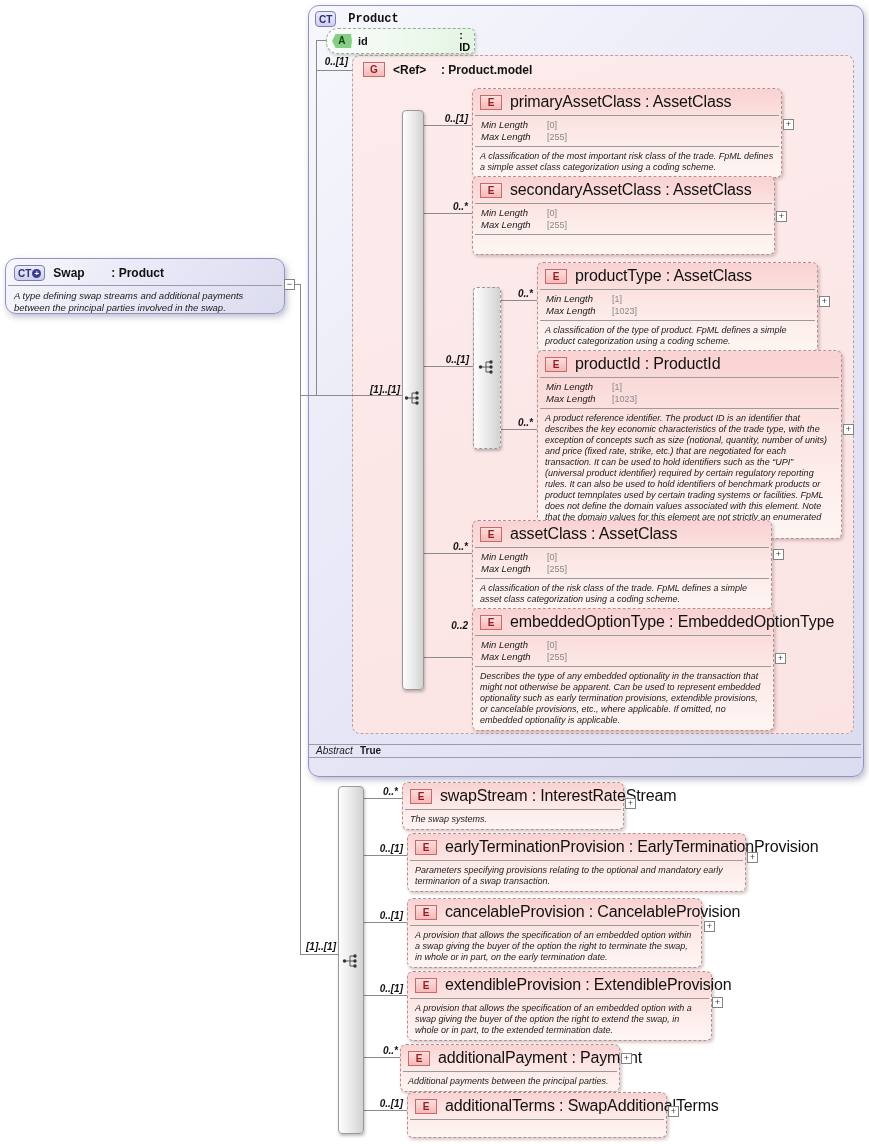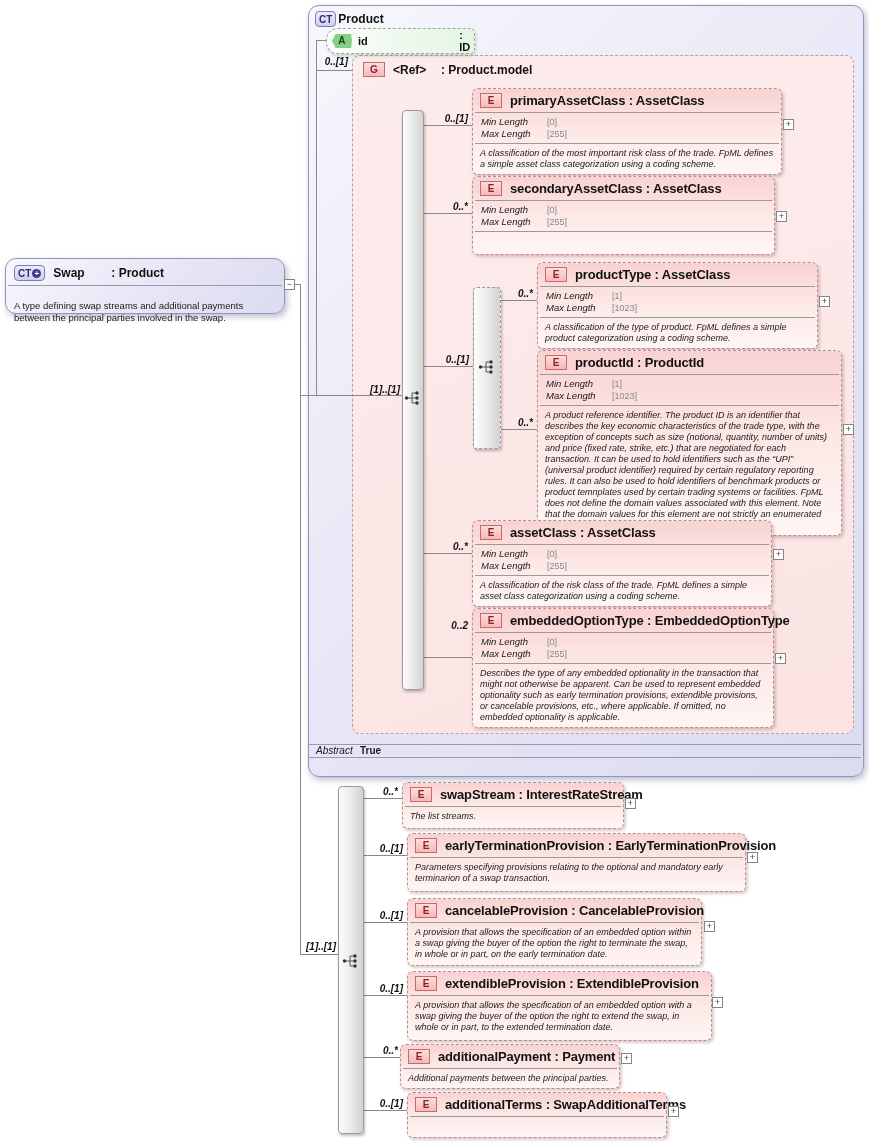--- a/index.html
+++ b/index.html
@@ -17,21 +17,21 @@
          box-shadow:2px 3px 6px rgba(110,110,150,.45);z-index:1;}
   .ct-header{display:flex;align-items:center;padding:6px 8px 3px 8px;}
   .badge-ct{display:inline-flex;align-items:center;font-weight:bold;font-size:10px;color:#2e2e7d;
             background:linear-gradient(#ececfb,#cfcfec);border:1px solid #7d7db5;border-radius:4px;
             padding:0 3px;height:14px;line-height:13px;}
   .plusdot{display:inline-block;width:9px;height:9px;border-radius:50%;background:#3b3b8f;color:#fff;
            font-size:8px;line-height:9px;text-align:center;font-weight:bold;margin-left:1px;}
   .ct-name{font-weight:bold;font-size:12px;color:#111;margin-left:8px;width:58px;}
   .ct-type{font-weight:bold;font-size:12px;color:#111;}
   .ct-divider{height:1px;background:#9a9aae;margin:1px 2px;}
-  .ct-desc{font-size:9.5px;color:#1a1a1a;padding:13px 8px;line-height:1.22;}
+  .ct-desc{font-style:italic;font-size:9.5px;color:#1a1a1a;padding:3px 8px;line-height:1.22;}
   
   .grpbox{position:absolute;border:1px dashed #b9a0a0;border-radius:8px;
           background:linear-gradient(160deg,#fdecec 0%,#fbe3e3 100%);z-index:2;}
   .badge-g{display:inline-block;font-weight:bold;font-size:10px;color:#8f1f1f;text-align:center;
            background:linear-gradient(#fbdede,#f5b9b9);border:1px solid #c96a6a;width:20px;height:13px;
            line-height:13px;}
   
   .attrbox{position:absolute;border:1px dashed #9aa89a;border-radius:12px 5px 5px 12px;
            background:linear-gradient(90deg,#fbfdfb 0%,#e3f5e3 100%);display:flex;align-items:center;
            padding-left:5px;z-index:4;box-shadow:1px 2px 3px rgba(100,130,100,.3);}
@@ -41,21 +41,21 @@
   .attr-name{font-weight:bold;font-size:11px;color:#111;margin-left:6px;width:74px;}
   .attr-type{font-weight:bold;font-size:11px;color:#111;margin-left:40px;}
   
   .elbox{position:absolute;border:1px dashed #b58f8f;border-radius:6px;
          background:linear-gradient(180deg,#f9d2d2 0%,#fce7e5 45%,#fef6f4 100%);
          box-shadow:1.5px 2px 3px rgba(150,110,110,.35);z-index:4;}
   .el-header{display:flex;align-items:center;padding:4px 7px 3px 7px;}
   .badge-e{display:inline-block;flex:0 0 20px;width:20px;height:13px;line-height:13px;text-align:center;
            font-weight:bold;font-size:10px;color:#8f1f1f;
            background:linear-gradient(#fbdede,#f5b9b9);border:1px solid #c96a6a;}
-  .el-title{font-weight:bold;font-size:13px;letter-spacing:-0.15px;color:#111;margin-left:8px;
+  .el-title{font-weight:normal;font-size:16px;letter-spacing:-0.15px;color:#111;margin-left:8px;
             white-space:nowrap;}
   .divider{height:1px;background:#9a9a9a;margin:1px 2px;}
   .facets{padding:2px 8px 2px 8px;}
   .facet-row{display:flex;align-items:baseline;line-height:11px;}
   .facet-label{font-style:italic;font-size:9.5px;color:#1a1a1a;width:66px;}
   .facet-value{font-size:9px;color:#888;}
   .el-desc{font-style:italic;font-size:9px;color:#1a1a1a;padding:3px 7px 4px 7px;line-height:1.22;}
   
   .bar{position:absolute;background:linear-gradient(90deg,#fdfdfd 0%,#ececec 45%,#d2d2d2 100%);
        border:1px solid #9a9a9a;border-radius:4px;z-index:4;box-shadow:1px 2px 3px rgba(0,0,0,.25);}
@@ -106,21 +106,21 @@
       <span class="ct-type">: Product</span>
     </div>
     <div class="ct-divider"></div>
     <div class="ct-desc">A type defining swap streams and additional payments between the principal parties involved in the swap.</div>
   </div>
   <div class="pm" style="left:284px;top:279px;">−</div>
 
   <div class="ctbox" style="left:308px;top:5px;width:554px;height:770px;">
     <div class="ct-header" style="padding:5px 8px 2px 6px;">
       <span class="badge-ct">CT</span>
-      <span class="ct-type" style="margin-left:2px;">Product</span>
+      <span class="ct-type" style="margin-left:12px;font-family:Liberation Mono, monospace;">Product</span>
     </div>
   </div>
 
   <div class="attrbox" style="left:326px;top:28px;width:142px;height:24px;">
     <span class="badge-a">A</span>
     <span class="attr-name">id</span>
     <span class="attr-type">: ID</span>
   </div>
 
   <div class="grpbox" style="left:352px;top:55px;width:500px;height:677px;">
@@ -307,21 +307,21 @@
   </div>
   <div class="card" style="left:276px;top:941px;width:60px;">[1]..[1]</div>
 
   <div class="card" style="left:338px;top:786px;width:60px;">0..*</div>
   <div class="elbox" style="left:402px;top:782px;width:220px;min-height:45px;">
     <div class="el-header">
         <span class="badge-e">E</span>
         <span class="el-title">swapStream : InterestRateStream</span>
       </div>
     <div class="divider"></div>
-    <div class="el-desc">The list streams.</div>
+    <div class="el-desc">The swap systems.</div>
   </div>
   <div class="pm" style="left:625px;top:798px;">+</div>
 
   <div class="card" style="left:343px;top:843px;width:60px;">0..[1]</div>
   <div class="elbox" style="left:407px;top:833px;width:337px;min-height:57px;">
     <div class="el-header">
         <span class="badge-e">E</span>
         <span class="el-title">earlyTerminationProvision : EarlyTerminationProvision</span>
       </div>
     <div class="divider"></div>

